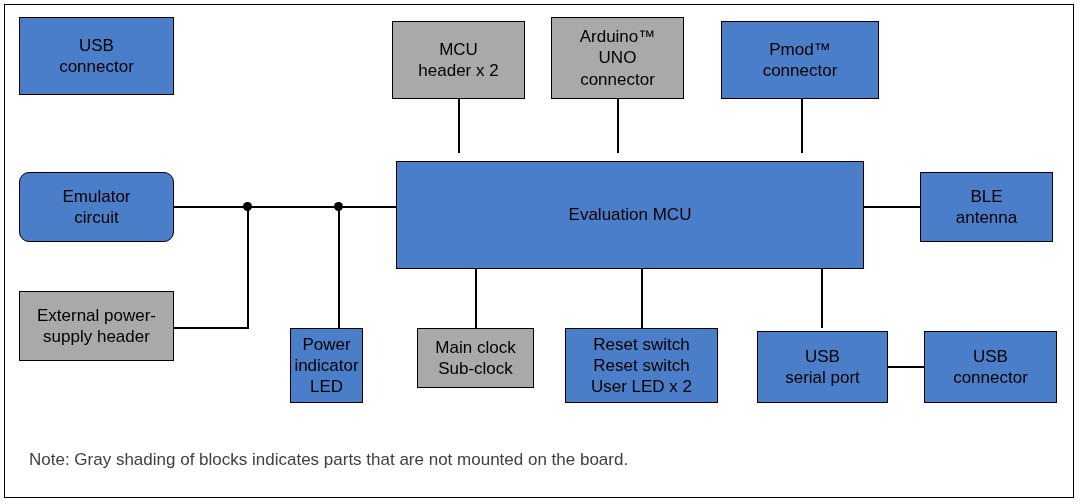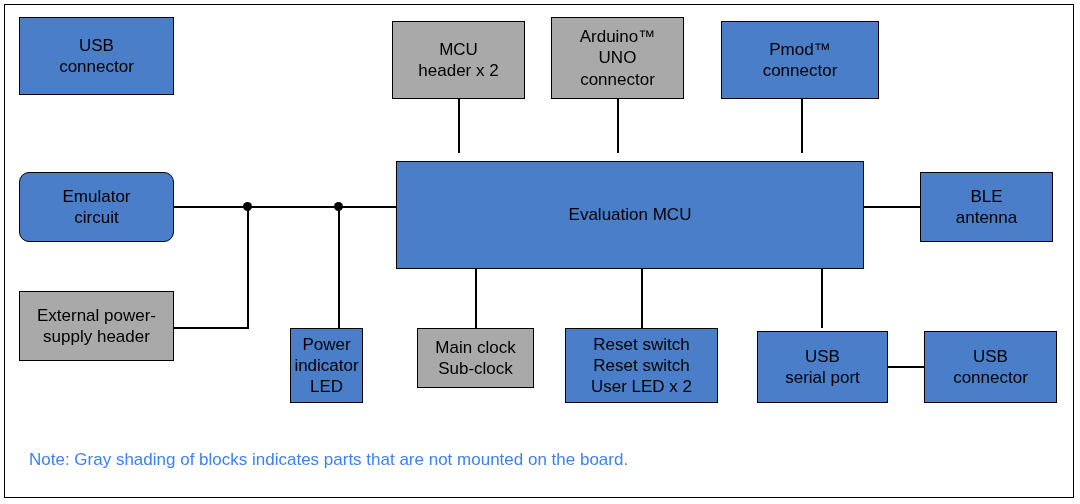--- a/index.html
+++ b/index.html
@@ -54,21 +54,21 @@
   .dot {
     position: absolute;
     width: 9px;
     height: 9px;
     border-radius: 50%;
     background: #000000;
   }
   .note {
     position: absolute;
     font-size: 17px;
-    color: #3b82f6;
+    color: #404040;
     white-space: nowrap;
   }
   .lbl { display: block; }
 </style>
 </head>
 <body>
 
 <div id="canvas">
 
   <div class="frame"></div>

